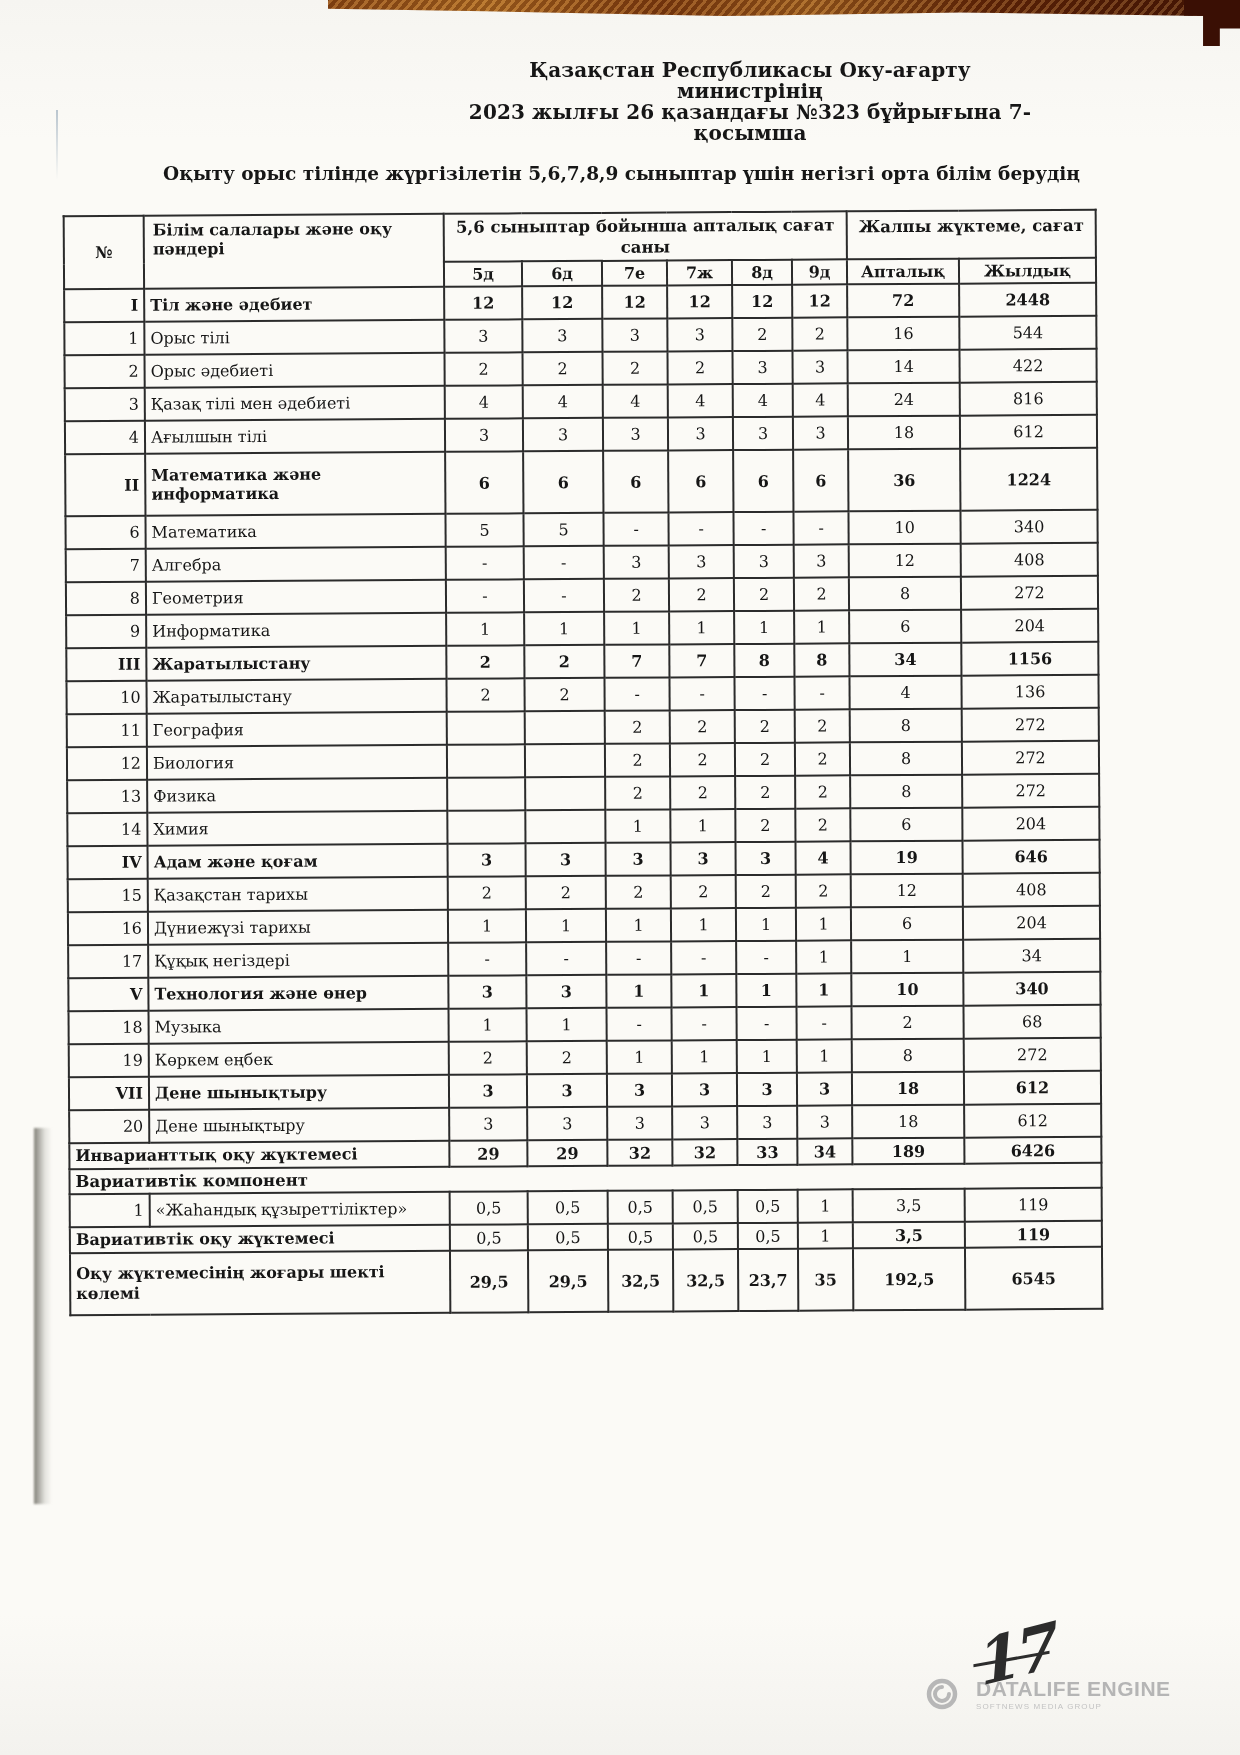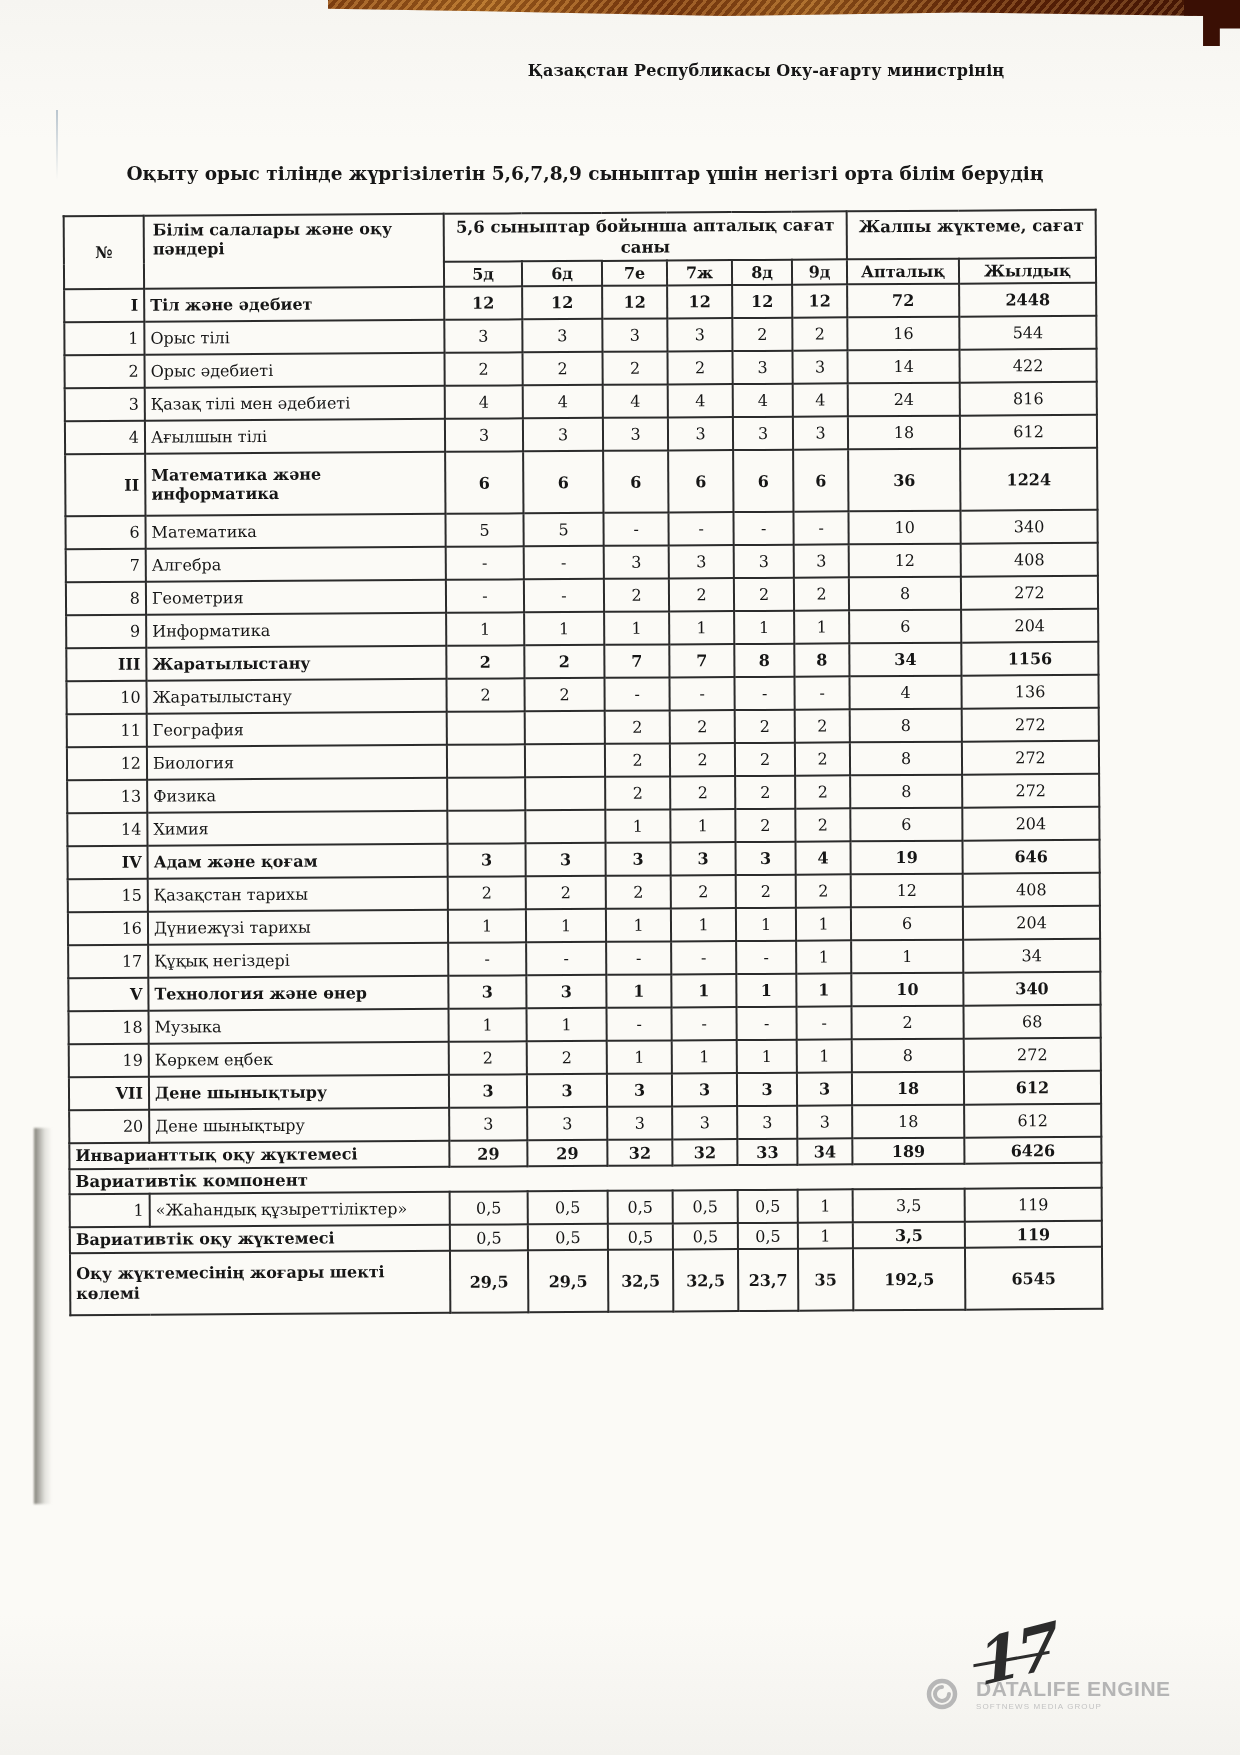--- a/index.html
+++ b/index.html
@@ -32,26 +32,26 @@
     filter:blur(1px);
   }
   .left-edge-line{
     position:absolute;left:56px;top:110px;width:2px;height:70px;
     background:linear-gradient(180deg,#8fa3b5,transparent);opacity:.6;
   }
 
   
   .decree{
     position:absolute;left:460px;top:60px;width:580px;text-align:center;
-    font-weight:bold;font-size:16px;line-height:21px;letter-spacing:.1px;margin-left:16px;
+    font-weight:bold;font-size:20px;line-height:21px;letter-spacing:.1px;
   }
 
   
   .doc-title{
-    position:absolute;left:90px;top:162px;width:990px;text-align:center;
+    position:absolute;left:90px;top:162px;width:990px;text-align:right;
     font-weight:bold;font-size:18.5px;line-height:24px;
   }
 
   
   table.curriculum{
     position:absolute;left:66px;top:212px;width:1032px;
     border-collapse:collapse;table-layout:fixed;
     transform:rotate(-0.35deg);
     font-size:16px;
   }
@@ -98,20 +98,21 @@
 <div class="page">
 
   <div class="scan-strip"></div>
   <div class="scan-strip-texture"></div>
   <div class="scan-corner"></div>
   <div class="left-shadow"></div>
   <div class="left-edge-line"></div>
 
   <div class="decree">
     <div>Қазақстан Республикасы Оку-ағарту министрінің</div>
+    <div>2023 жылғы 26 қазандағы  №323 бұйрығына 7-қосымша</div>
   </div>
 
   <div class="doc-title">
     <div>Оқыту орыс тілінде жүргізілетін 5,6,7,8,9 сыныптар үшін негізгі орта білім берудің</div>
   </div>
 
   <table class="curriculum">
     <colgroup>
       <col style="width:80px">
         <col style="width:300px">

